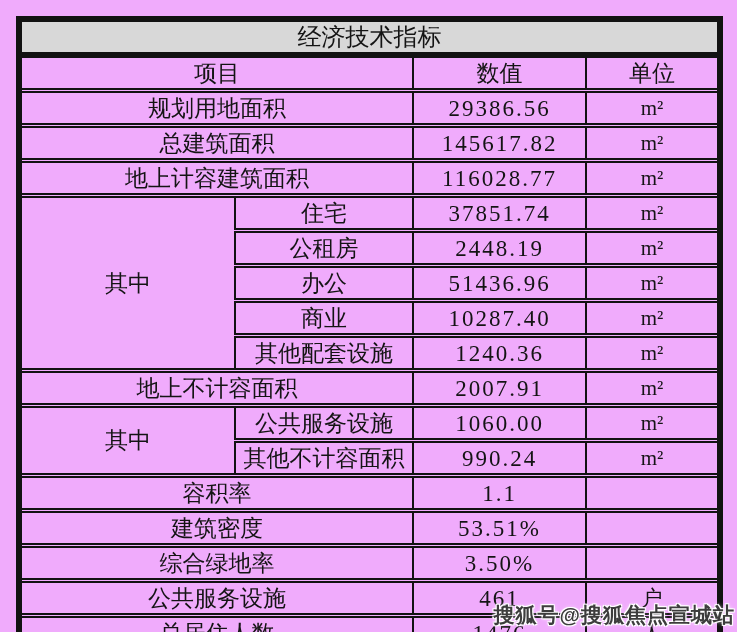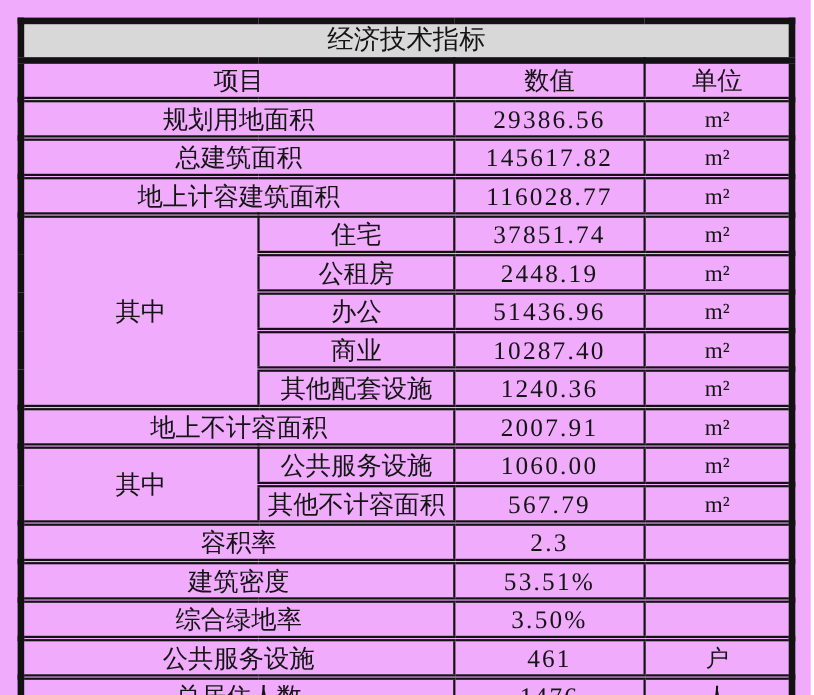--- a/index.html
+++ b/index.html
@@ -139,27 +139,27 @@
 
     <tr>
       <td rowspan="2">其中</td>
       <td>公共服务设施</td>
       <td class="val">1060.00</td>
       <td class="unit">m²</td>
     </tr>
 
     <tr>
       <td>其他不计容面积</td>
-      <td class="val">567.79</td>
+      <td class="val">990.24</td>
       <td class="unit">m²</td>
     </tr>
 
     <tr>
       <td colspan="2">容积率</td>
-      <td class="val">2.3</td>
+      <td class="val">1.1</td>
       <td class="unit"></td>
     </tr>
 
     <tr>
       <td colspan="2">建筑密度</td>
       <td class="val">53.51%</td>
       <td class="unit"></td>
     </tr>
 
     <tr>
@@ -176,13 +176,14 @@
 
     <tr>
       <td colspan="2">总居住人数</td>
       <td class="val">1476</td>
       <td class="unit">人</td>
     </tr>
 
   </tbody>
     </table>
 
+  <div class="watermark">搜狐号@搜狐焦点宣城站</div>
 </div>
 
 </body></html>

